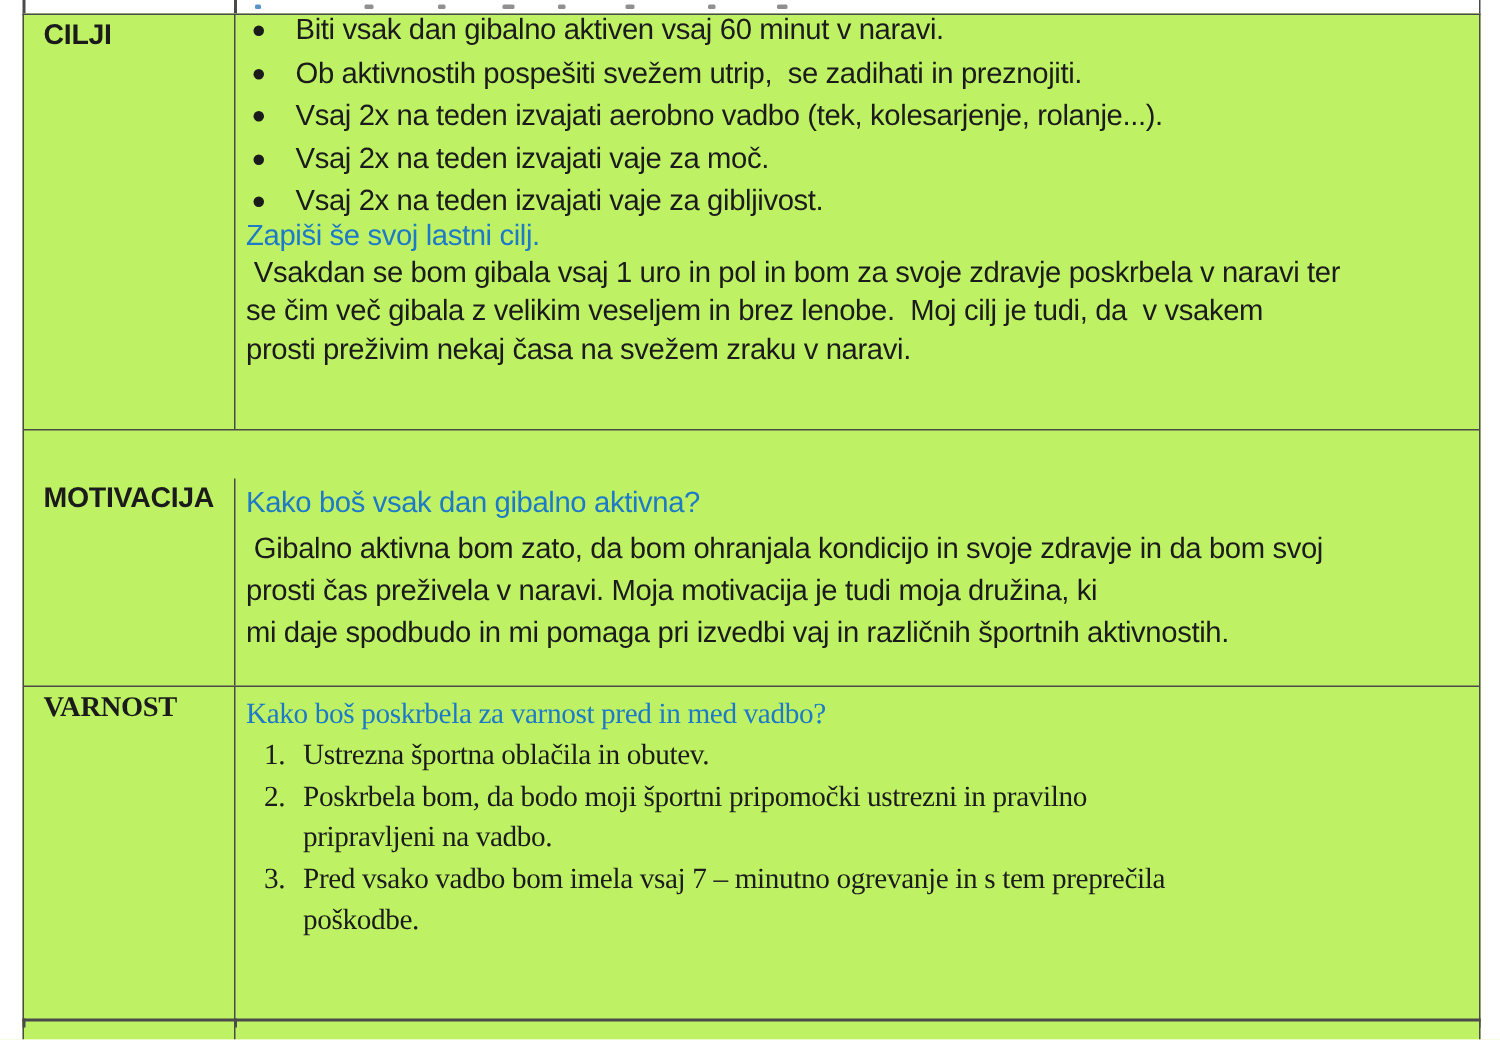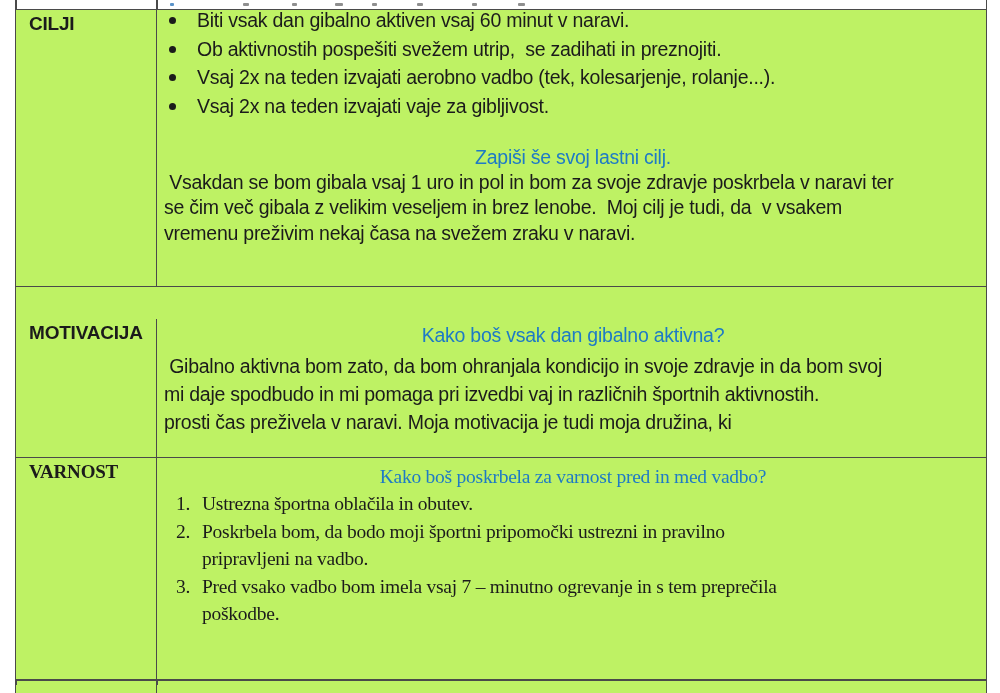--- a/index.html
+++ b/index.html
@@ -26,21 +26,21 @@
   .t-row.r-motivacija { height:139px;margin-top:32px; }
   .t-row.r-varnost    { height:250px;font-family:Liberation Serif, serif; }
 
   .label-cell {
     width:141px; box-sizing:border-box; border-right:1.5px solid #4a4a4a;
     padding:2px 2px 0 13px; font-weight:bold; font-size:19px; line-height:24px;
     letter-spacing:-0.2px;
   }
   .content-cell { position:relative; flex:1; font-size:19.5px; letter-spacing:-0.25px; }
 
-  .prompt { position:absolute; left:7px; right:4px; color:#1e7ac6; white-space:pre;text-align:center; }
+  .prompt { position:absolute; left:7px; right:4px; color:#1e7ac6; white-space:pre; }
   .answer { position:absolute; left:7px; right:16px; }
   .answer div, .li-text { white-space:pre; }
 
   
   .bullets { position:absolute; top:-4px; left:0; right:20px; line-height:28.5px; }
   .p-cilji { top:135px; line-height:25.4px; }
   .a-cilji { top:160px; line-height:25.4px; }
 
   
   .p-motivacija { top:2px;  line-height:28px; }
@@ -100,51 +100,57 @@
               <span class="li-text">Ob aktivnostih pospešiti svežem utrip,  se zadihati in preznojiti.</span>
             </div>
 
             <div class="li">
               <span class="dot-cell">
                 <span class="dot"></span>
               </span>
               <span class="li-text">Vsaj 2x na teden izvajati aerobno vadbo (tek, kolesarjenje, rolanje...).</span>
             </div>
 
+            <div class="li">
+              <span class="dot-cell">
+                <span class="dot"></span>
+              </span>
+              <span class="li-text">Vsaj 2x na teden izvajati vaje za moč.</span>
+            </div>
 
             <div class="li">
               <span class="dot-cell">
                 <span class="dot"></span>
               </span>
               <span class="li-text">Vsaj 2x na teden izvajati vaje za gibljivost.</span>
             </div>
           </div>
         <div class="prompt p-cilji">Zapiši še svoj lastni cilj.</div>
         <div class="answer a-cilji">
 
             <div> Vsakdan se bom gibala vsaj 1 uro in pol in bom za svoje zdravje poskrbela v naravi ter</div>
 
             <div>se čim več gibala z velikim veseljem in brez lenobe.  Moj cilj je tudi, da  v vsakem</div>
 
-            <div>vremenu preživim nekaj časa na svežem zraku v naravi.</div>
+            <div>prosti preživim nekaj časa na svežem zraku v naravi.</div>
           </div>
       </div>
     </div>
 
     <div class="t-row r-motivacija">
       <div class="label-cell">MOTIVACIJA</div>
       <div class="content-cell">
         <div class="prompt p-motivacija">Kako boš vsak dan gibalno aktivna?</div>
         <div class="answer a-motivacija">
 
             <div> Gibalno aktivna bom zato, da bom ohranjala kondicijo in svoje zdravje in da bom svoj</div>
 
+            <div>prosti čas preživela v naravi. Moja motivacija je tudi moja družina, ki</div>
+
             <div>mi daje spodbudo in mi pomaga pri izvedbi vaj in različnih športnih aktivnostih.</div>
-
-            <div>prosti čas preživela v naravi. Moja motivacija je tudi moja družina, ki</div>
           </div>
       </div>
     </div>
 
     <div class="t-row r-varnost">
       <div class="label-cell">VARNOST</div>
       <div class="content-cell">
         <div class="prompt p-varnost">Kako boš poskrbela za varnost pred in med vadbo?</div>
         <div class="numlist">
 

